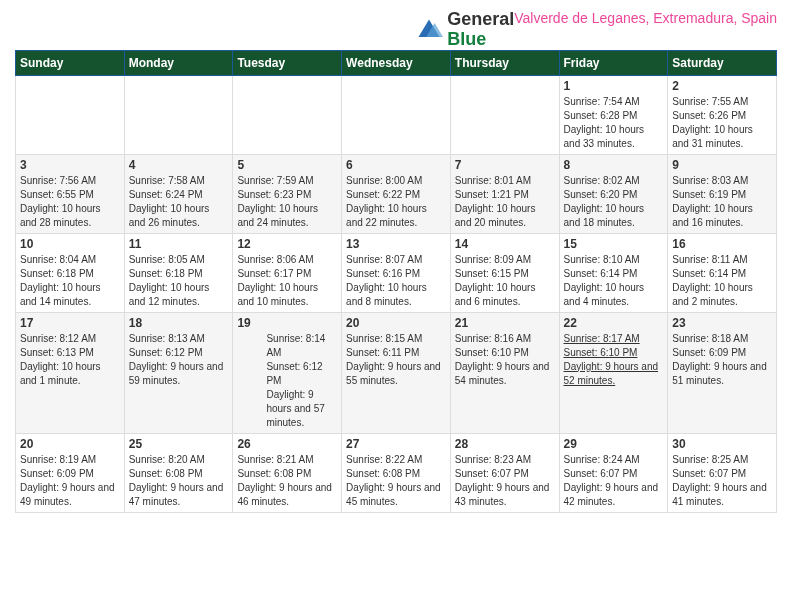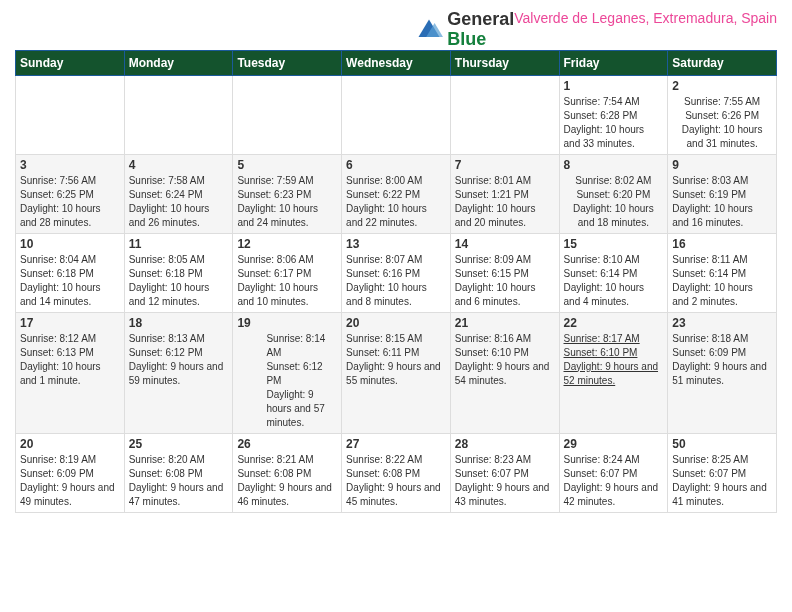--- a/index.html
+++ b/index.html
@@ -124,30 +124,30 @@
         <td class="empty-cell"></td>
         <td class="empty-cell"></td>
         <td>
           <span class="day-number">1</span>
           <div class="day-info" style="white-space: pre-line;">Sunrise: 7:54 AM
 Sunset: 6:28 PM
 Daylight: 10 hours and 33 minutes.</div>
         </td>
         <td>
           <span class="day-number">2</span>
-          <div class="day-info" style="white-space: pre-line; text-align: center;">Sunrise: 7:55 AM
+          <div class="day-info" style="white-space: pre-line;">Sunrise: 7:55 AM
 Sunset: 6:26 PM
 Daylight: 10 hours and 31 minutes.</div>
         </td>
       </tr>
       <tr>
         <td>
           <span class="day-number">3</span>
           <div class="day-info" style="white-space: pre-line;">Sunrise: 7:56 AM
-Sunset: 6:25 PM
+Sunset: 6:55 PM
 Daylight: 10 hours and 28 minutes.</div>
         </td>
         <td>
           <span class="day-number">4</span>
           <div class="day-info" style="white-space: pre-line;">Sunrise: 7:58 AM
 Sunset: 6:24 PM
 Daylight: 10 hours and 26 minutes.</div>
         </td>
         <td>
           <span class="day-number">5</span>
@@ -162,21 +162,21 @@
 Daylight: 10 hours and 22 minutes.</div>
         </td>
         <td>
           <span class="day-number">7</span>
           <div class="day-info" style="white-space: pre-line;">Sunrise: 8:01 AM
 Sunset: 1:21 PM
 Daylight: 10 hours and 20 minutes.</div>
         </td>
         <td>
           <span class="day-number">8</span>
-          <div class="day-info" style="white-space: pre-line; text-align: center;">Sunrise: 8:02 AM
+          <div class="day-info" style="white-space: pre-line;">Sunrise: 8:02 AM
 Sunset: 6:20 PM
 Daylight: 10 hours and 18 minutes.</div>
         </td>
         <td>
           <span class="day-number">9</span>
           <div class="day-info" style="white-space: pre-line;">Sunrise: 8:03 AM
 Sunset: 6:19 PM
 Daylight: 10 hours and 16 minutes.</div>
         </td>
       </tr>
@@ -299,20 +299,20 @@
 Sunset: 6:07 PM
 Daylight: 9 hours and 43 minutes.</div>
         </td>
         <td>
           <span class="day-number">29</span>
           <div class="day-info" style="white-space: pre-line;">Sunrise: 8:24 AM
 Sunset: 6:07 PM
 Daylight: 9 hours and 42 minutes.</div>
         </td>
         <td>
-          <span class="day-number">50</span>
+          <span class="day-number">30</span>
           <div class="day-info" style="white-space: pre-line;">Sunrise: 8:25 AM
 Sunset: 6:07 PM
 Daylight: 9 hours and 41 minutes.</div>
         </td>
       </tr>
     </tbody>
 </table>
 
 </body></html>

